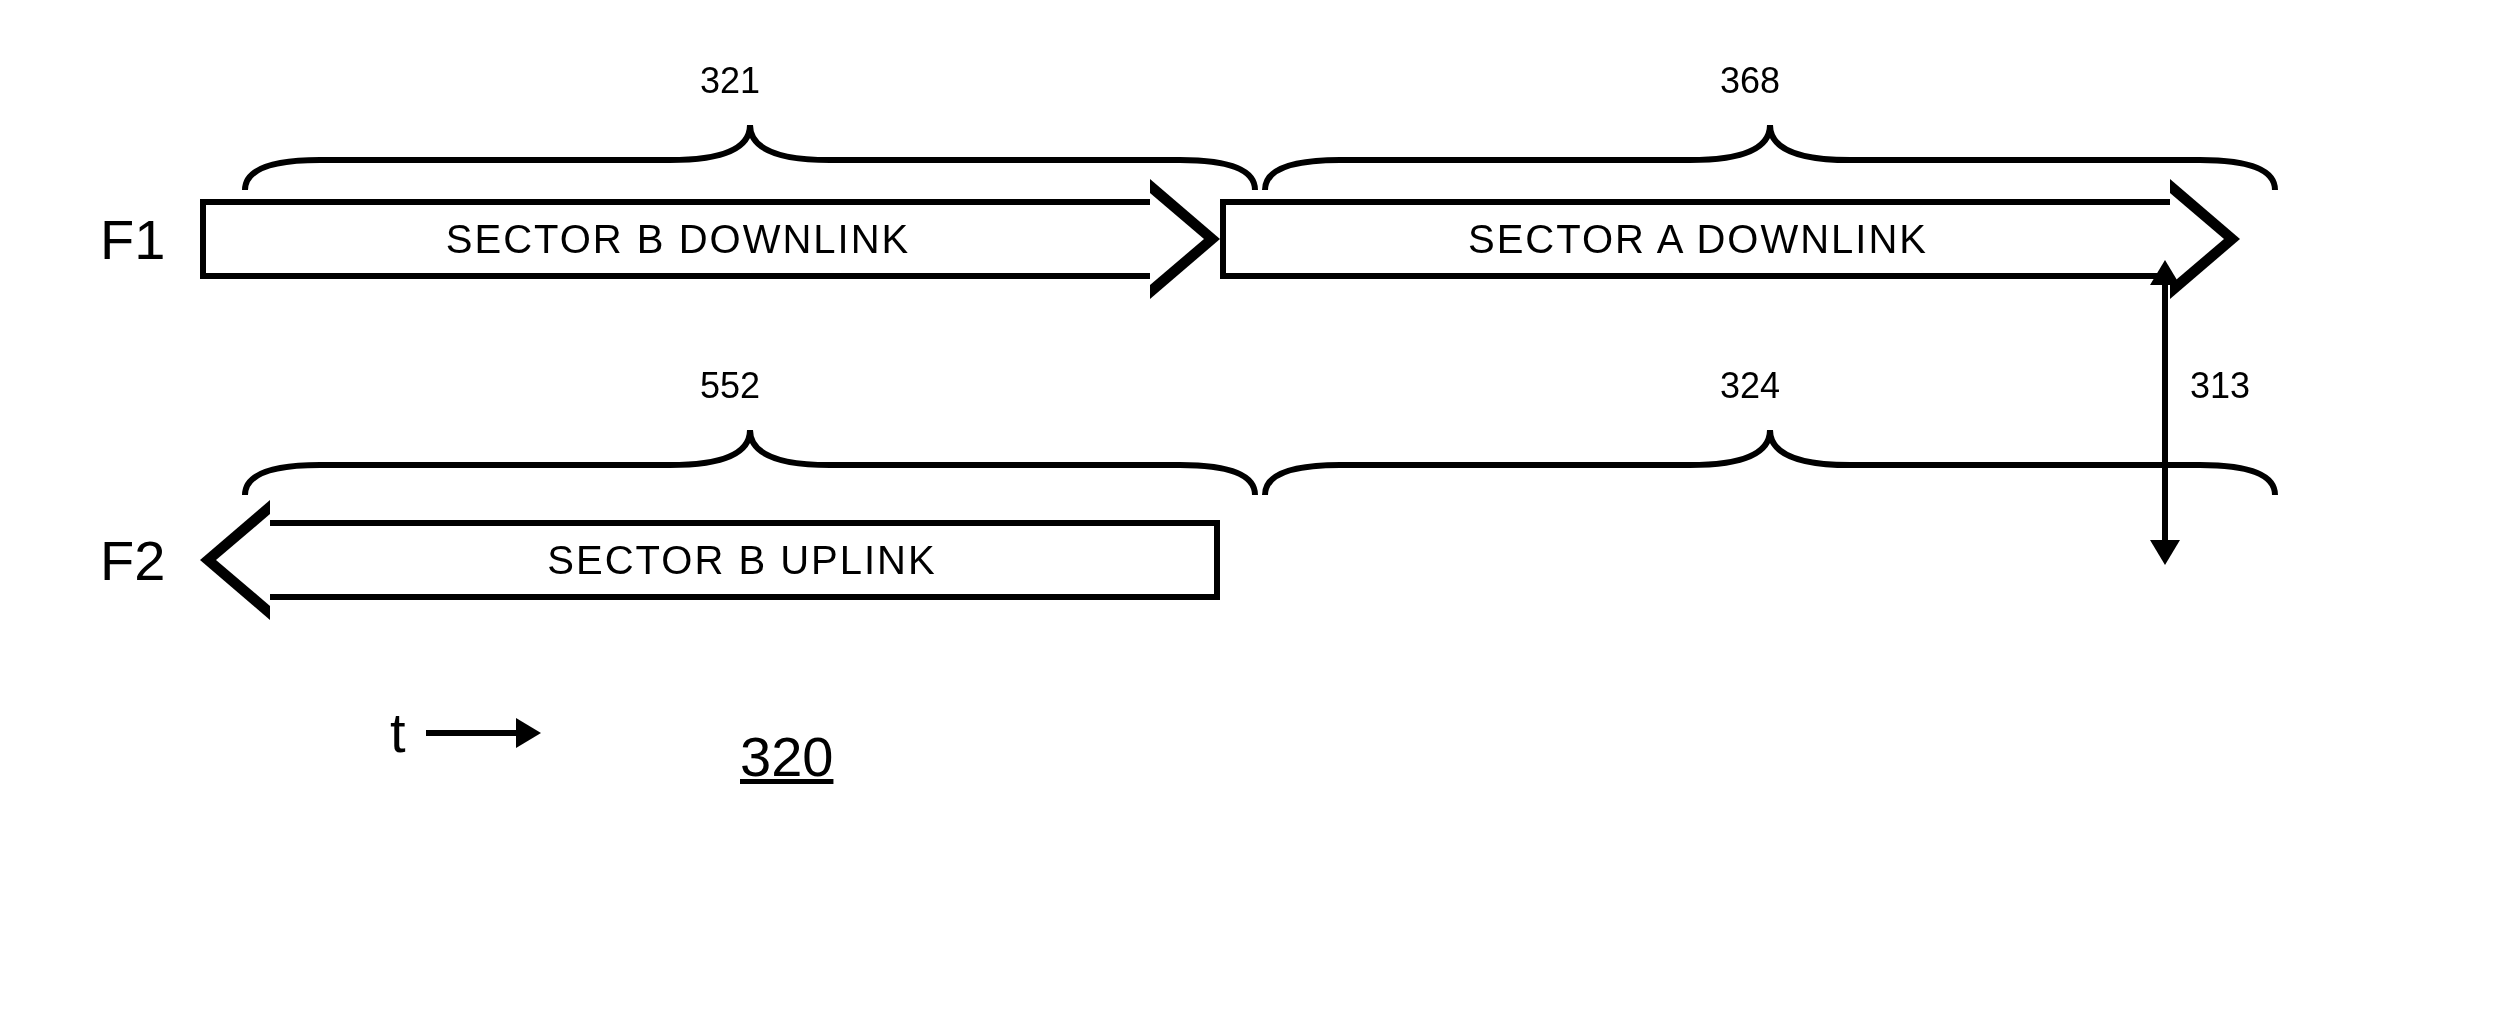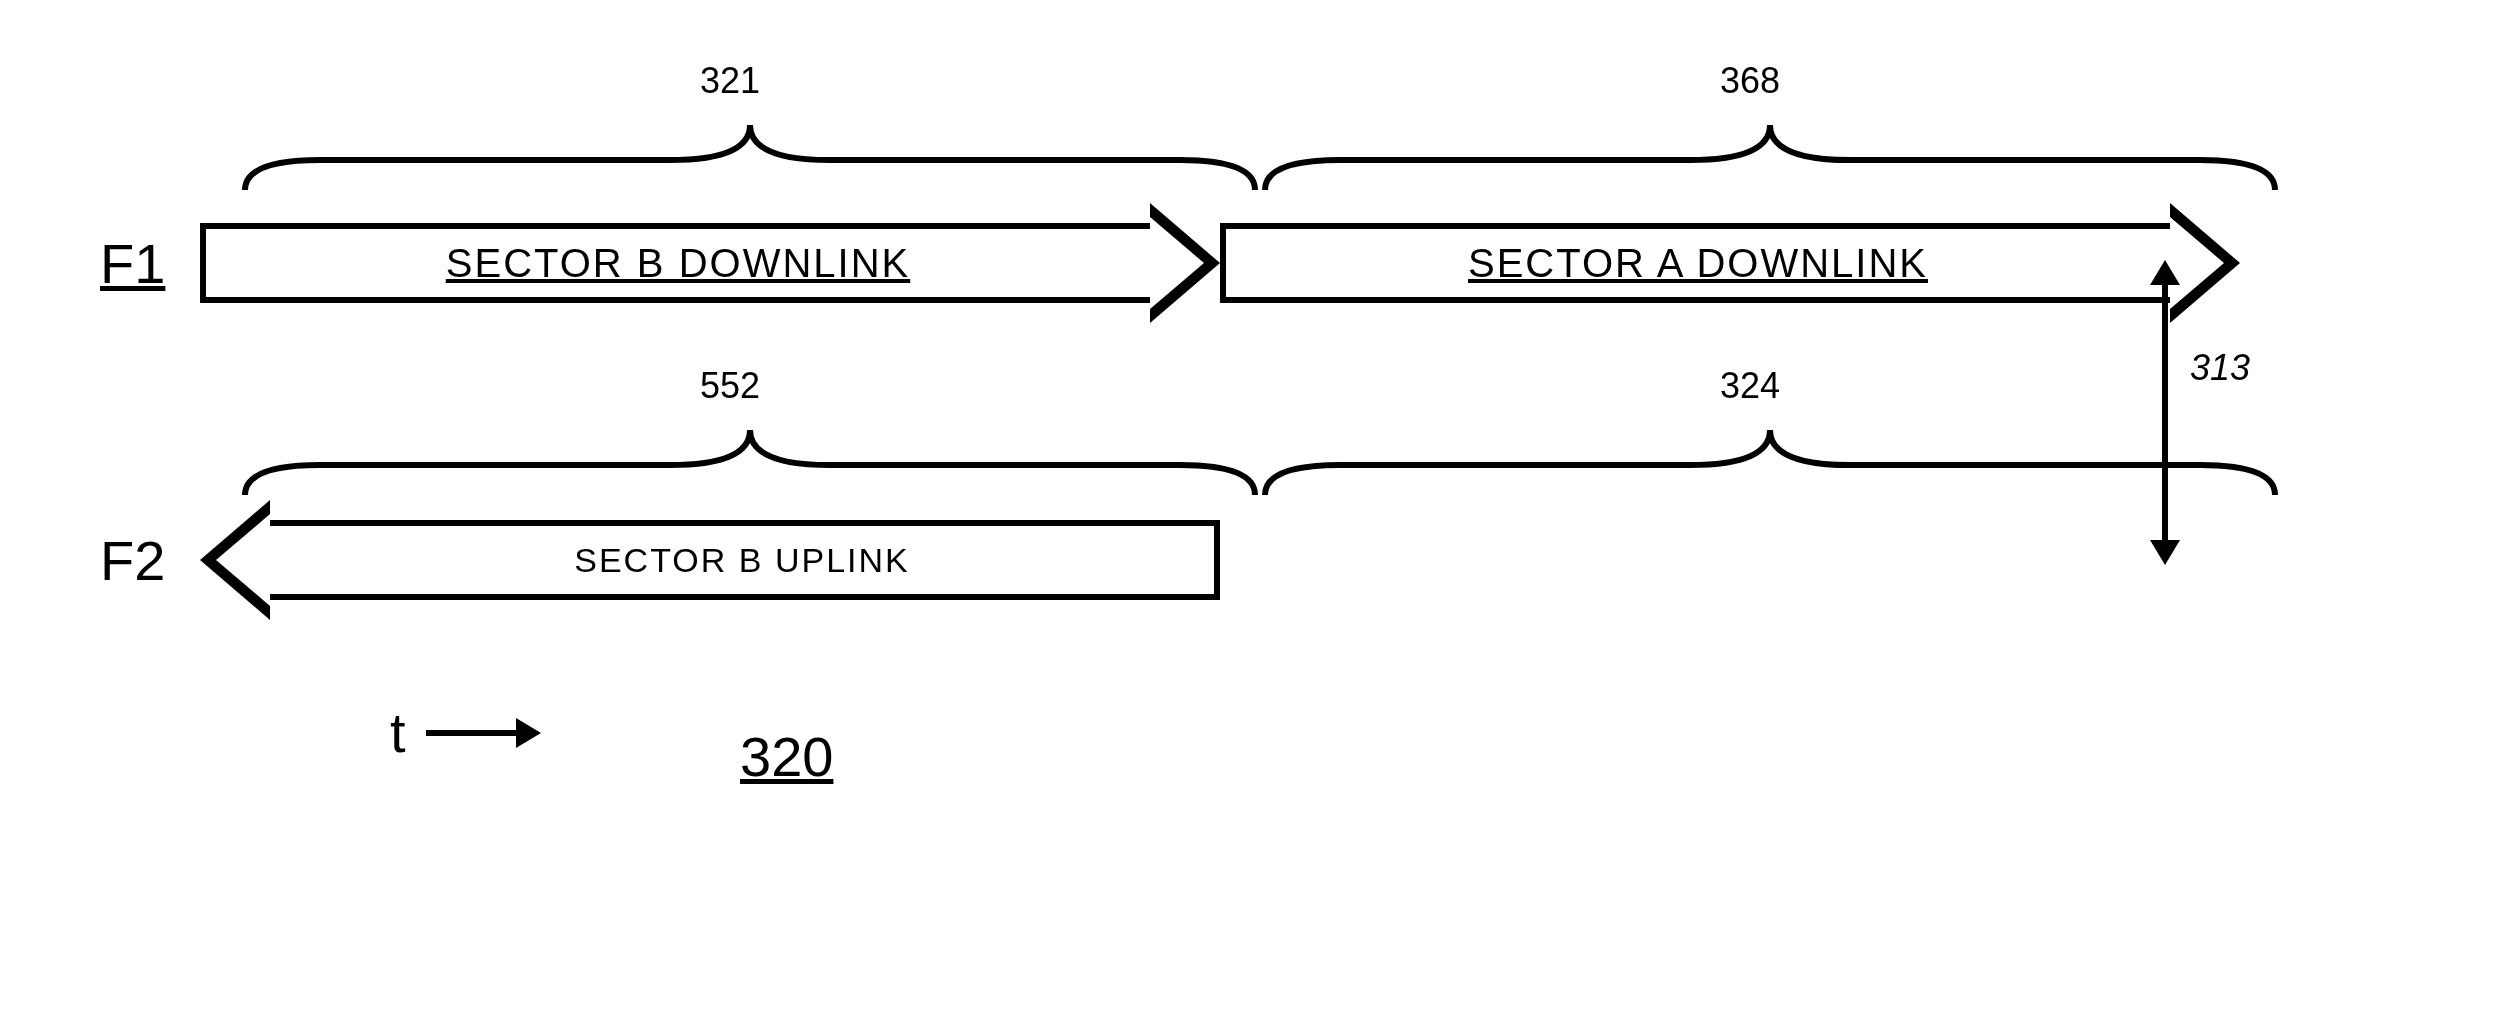--- a/index.html
+++ b/index.html
@@ -73,21 +73,21 @@
       height: 80px;
       position: relative;
     }
     .arrow-left .body {
       border: 6px solid #000;
       border-left: none;
       height: 80px;
       display: flex;
       align-items: center;
       justify-content: center;
-      font-size: 34px;
+      font-size: 40px;
       font-weight: 400;
       letter-spacing: 2px;
     }
     .arrow-left .head {
       width: 0;
       height: 0;
       border-top: 60px solid transparent;
       border-bottom: 60px solid transparent;
       border-right: 70px solid #000;
       position: relative;
@@ -174,21 +174,21 @@
   <svg class="brace-svg" style="left:140px; top:60px;" width="1020" height="80">
     <path d="M 5 70 Q 5 40 80 40 L 430 40 Q 510 40 510 5 Q 510 40 590 40 L 940 40 Q 1015 40 1015 70" stroke="#000" stroke-width="6" fill="none"></path>
   </svg>
   <div class="ref-label" style="left:600px; top:0px;">321</div>
 
   <svg class="brace-svg" style="left:1160px; top:60px;" width="1020" height="80">
     <path d="M 5 70 Q 5 40 80 40 L 430 40 Q 510 40 510 5 Q 510 40 590 40 L 940 40 Q 1015 40 1015 70" stroke="#000" stroke-width="6" fill="none"></path>
   </svg>
   <div class="ref-label" style="left:1620px; top:0px;">368</div>
 
-  <div class="row" style="top:163px; left:0;text-decoration:underline;">
+  <div class="row" style="top:139px; left:0;">
     <div class="freq-label">F1</div>
     <div class="arrow-group">
       <div class="arrow-right">
         <div class="body" style="width:950px;">SECTOR B DOWNLINK</div>
         <div class="head"></div>
       </div>
       <div class="arrow-right">
         <div class="body" style="width:950px;">SECTOR A DOWNLINK</div>
         <div class="head"></div>
       </div>
@@ -213,21 +213,21 @@
         <div class="body" style="width:950px;">SECTOR B UPLINK</div>
       </div>
     </div>
   </div>
 
   <div class="v-arrow" style="left:2050px; top:200px;">
     <div class="tip-up"></div>
     <div class="line" style="height:255px;"></div>
     <div class="tip-down"></div>
   </div>
-  <div class="ref-label" style="left:2090px; top:287px;font-style:italic;">313</div>
+  <div class="ref-label" style="left:2090px; top:305px;">313</div>
 
   <div class="time-group" style="left:290px; top:640px;">
     <span>t</span>
     <div class="time-arrow">
       <div class="line"></div>
       <div class="tip"></div>
     </div>
   </div>
 
   <div class="fig-num" style="left:640px; top:640px;">320</div>

